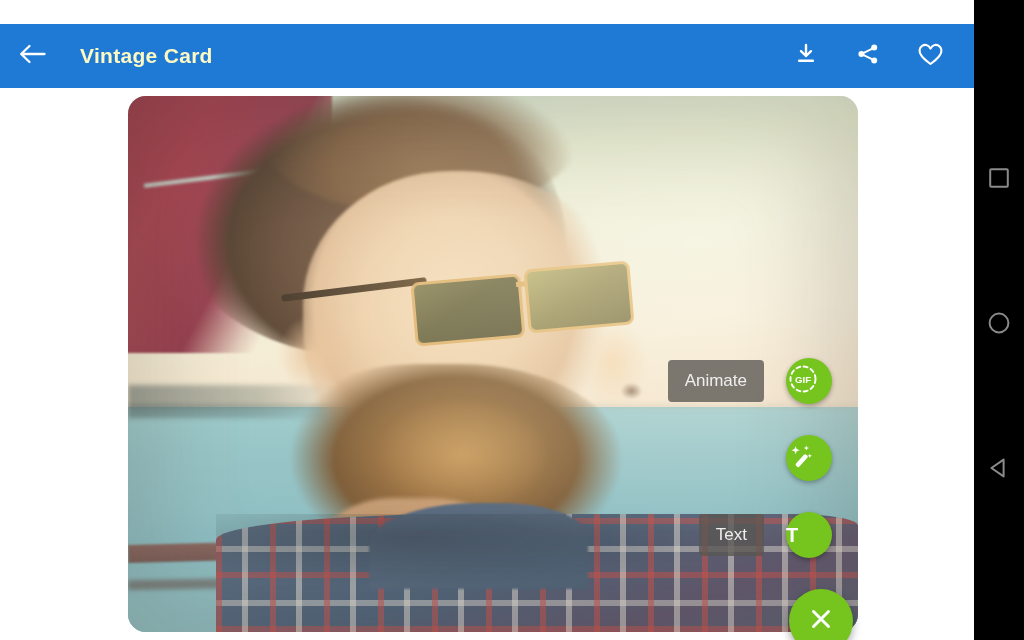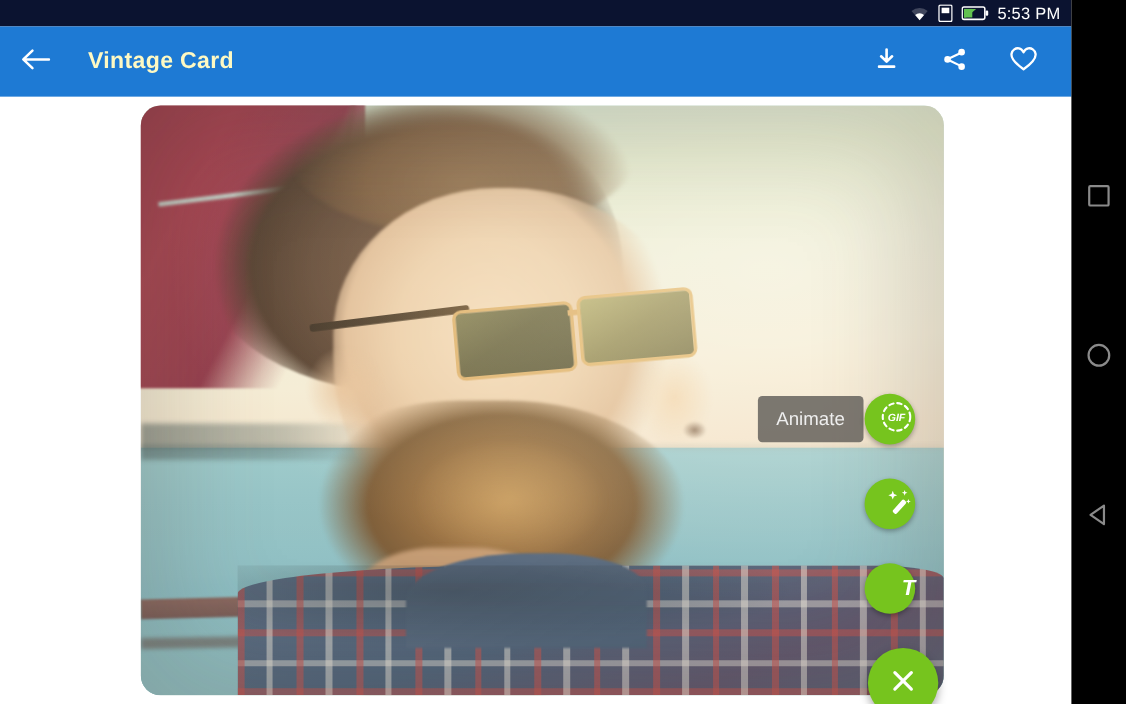--- a/index.html
+++ b/index.html
@@ -212,33 +212,33 @@
       linear-gradient(180deg, rgba(190,215,200,.12), rgba(255,232,190,.14) 45%, rgba(130,185,190,.16));
     mix-blend-mode: screen;
   }
   #vignette {
     box-shadow: inset 0 0 90px 34px rgba(80,70,60,.20);
   }
 
   
   .fab-row {
     position: absolute; display: flex; align-items: center; justify-content: flex-end;
-    gap: 1px;
+    gap: 22px;
   }
   .fab-label {
     background: rgba(88,86,82,.78);
     color: #eeeeee; font-size: 17px;
     padding: 11px 17px; border-radius: 4px; white-space: nowrap;
     cursor: pointer;
   }
   .mini-fab {
     width: 46px; height: 46px; border-radius: 50%;
     background: #76c41e;
-    display: flex; align-items: center; justify-content: flex-end;
-    box-shadow: 0 2px 5px rgba(0,0,0,.32); cursor: pointer; flex: 0 0 auto; font-style: italic;
+    display: flex; align-items: center; justify-content: flex-start;
+    box-shadow: 0 2px 5px rgba(0,0,0,.32); cursor: pointer; flex: 0 0 auto;
   }
   .mini-fab .t-glyph { color: #fff; font-size: 20px; font-weight: bold; }
   #row-animate { right: 142px; top: 270px; }
   #row-effects { right: 142px; top: 347px; }
   #row-text    { right: 142px; top: 424px; }
   #main-fab {
     position: absolute; right: 121px; top: 501px;
     width: 64px; height: 64px; border-radius: 50%;
     background: #76c41e;
     display: flex; align-items: center; justify-content: center;
@@ -257,43 +257,20 @@
   }
   #nav-recents { margin-top: 155px; }
   #nav-home { margin-top: 95px; }
   #nav-back { margin-top: 95px; }
 </style>
 </head>
 <body>
 
 <div id="screen">
 
-  <div id="status-bar">
-    <span class="sb-icon">
-      <svg width="18" height="14" viewBox="0 0 24 18">
-        <path d="M12 17.5 L2.2 6.2 A15 15 0 0 1 21.8 6.2 Z" fill="#ffffff" opacity=".22"></path>
-        <path d="M12 17.5 L6.6 11.2 A8 8 0 0 1 17.4 11.2 Z" fill="#ffffff"></path>
-      </svg>
-    </span>
-    <span class="sb-icon">
-      <svg width="13" height="16" viewBox="0 0 13 16">
-        <rect x="0.5" y="0.5" width="12" height="15" rx="1.5" fill="none" stroke="#ffffff" stroke-width="1.4"></rect>
-        <rect x="3" y="3" width="7" height="5" fill="#ffffff"></rect>
-      </svg>
-    </span>
-    <span class="sb-icon">
-      <svg width="25" height="14" viewBox="0 0 25 14">
-        <rect x="0.7" y="1.4" width="20.6" height="11.2" rx="1.6" fill="none" stroke="#ffffff" stroke-width="1.4"></rect>
-        <rect x="22" y="4.6" width="2.4" height="4.8" rx="1" fill="#ffffff"></rect>
-        <path d="M2.4 3.1 H13.4 L4.2 10.9 H2.4 Z" fill="#62c150"></path>
-        <rect x="2.4" y="3.1" width="7.5" height="7.8" fill="#62c150"></rect>
-      </svg>
-    </span>
-    <span id="status-time">5:53 PM</span>
-  </div>
 
   <div id="app-bar">
     <div id="back-button">
       <span>
         <svg width="27" height="22" viewBox="0 0 27 22">
           <path d="M10.5 3 L2.2 11 L10.5 19 M2.6 11 H25.5" fill="none" stroke="#ffffff" stroke-width="2.3" stroke-linecap="round" stroke-linejoin="round"></path>
         </svg>
       </span>
     </div>
     <div id="app-title">Vintage Card</div>
@@ -380,20 +357,21 @@
             <rect x="13.4" y="12.2" width="4.6" height="15" rx="1.6" fill="#ffffff" transform="rotate(42 15.7 19.7)"></rect>
             <path d="M9.6 5.2 L10.7 8.1 L13.6 9.2 L10.7 10.3 L9.6 13.2 L8.5 10.3 L5.6 9.2 L8.5 8.1 Z" fill="#ffffff"></path>
             <path d="M20.4 4.4 L21.1 6.3 L23 7 L21.1 7.7 L20.4 9.6 L19.7 7.7 L17.8 7 L19.7 6.3 Z" fill="#ffffff"></path>
             <path d="M23.8 12.6 L24.4 14.2 L26 14.8 L24.4 15.4 L23.8 17 L23.2 15.4 L21.6 14.8 L23.2 14.2 Z" fill="#ffffff"></path>
           </svg>
         </span>
       </div>
     </div>
 
     <div class="fab-row" id="row-text">
+      <div class="fab-label">Text</div>
       <div class="mini-fab">
         <span class="t-glyph">T</span>
       </div>
     </div>
 
     <div id="main-fab">
       <span>
         <svg width="30" height="30" viewBox="0 0 30 30">
           <path d="M7.5 7.5 L22.5 22.5 M22.5 7.5 L7.5 22.5" stroke="#ffffff" stroke-width="2.9" stroke-linecap="round"></path>
         </svg>

